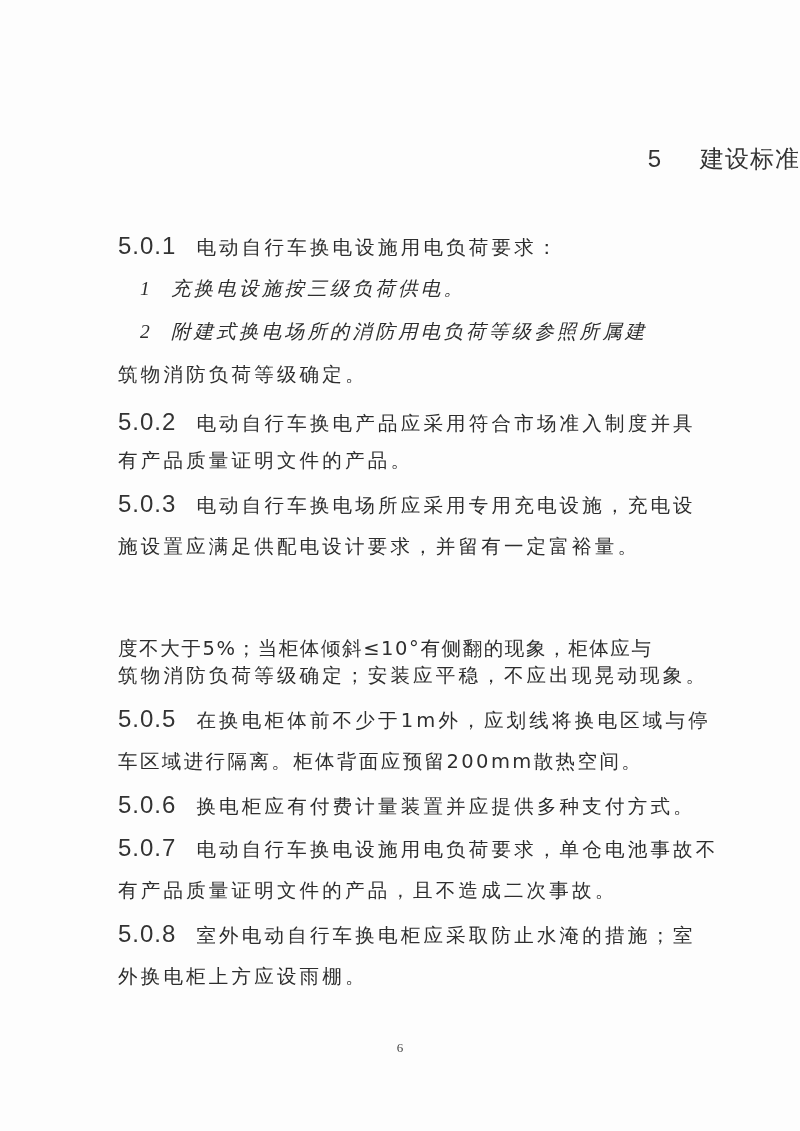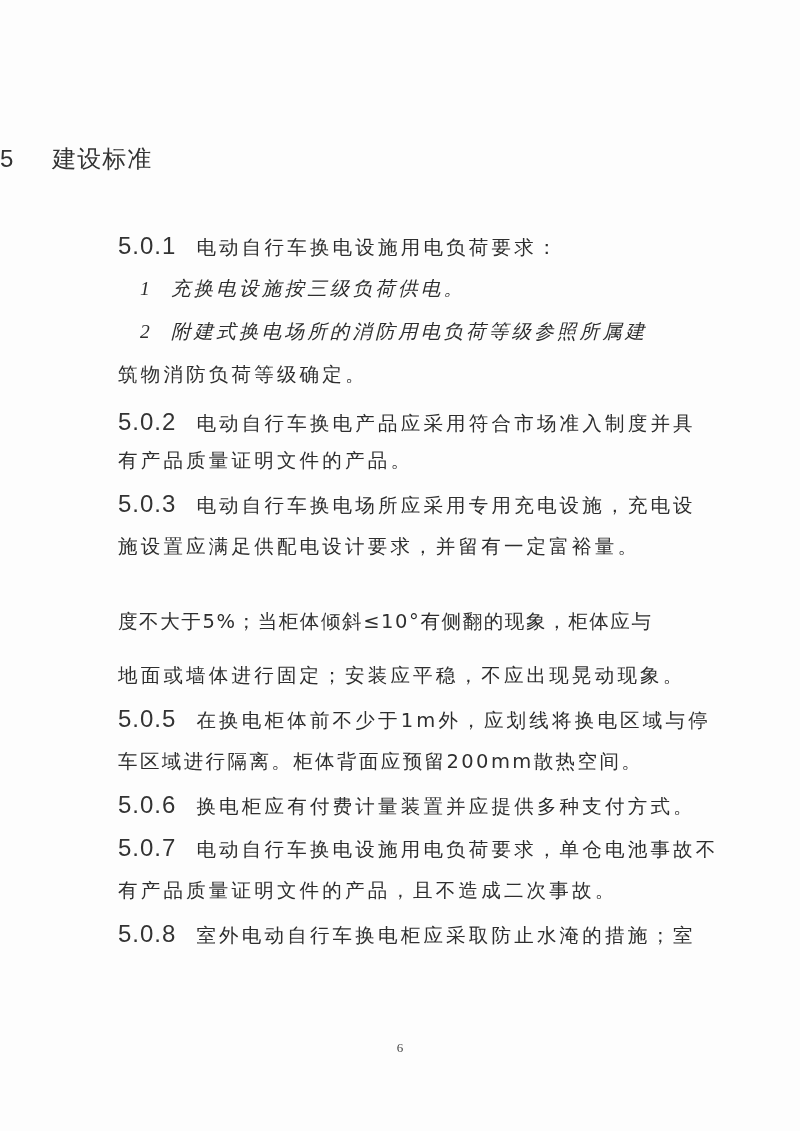--- a/index.html
+++ b/index.html
@@ -1,18 +1,18 @@
 <!DOCTYPE html>
 <html><head>
 <meta charset="utf-8">
 <style>
   html, body { margin: 0; padding: 0; background: #ffffff; }
   body { width: 800px; height: 1131px; position: relative; overflow: hidden; color: #2a2a2a; }
   .page { position: absolute; left: 0; top: 0; width: 800px; height: 1131px; background: #fdfdfd; }
-  .title { position: absolute; top: 143px; left: 0; width: 800px; text-align: left;
+  .title { position: absolute; top: 143px; left: 0; width: 800px; text-align: right;
     font-family: "DejaVu Sans", sans-serif; font-size: 24px; color: #333; letter-spacing: 1px; }
   .title .num { margin-right: 38px; font-family: "Liberation Sans", sans-serif; }
   .line { position: absolute; left: 118px; white-space: nowrap;
     font-family: "DejaVu Sans", sans-serif; font-size: 19.5px; color: #2e2e2e; letter-spacing: 3.2px; }
   .clause-num { font-family: "Liberation Sans", sans-serif; letter-spacing: 1px; margin-right: 20px; font-size: 24px; color:#333; }
   .item-num { font-family: "Liberation Serif", serif; margin-right: 18px; }
   .indent { left: 140px; font-style: italic; }
   .page-num { position: absolute; top: 1040px; left: 0; width: 800px; text-align: center;
     font-family: "Liberation Serif", serif; font-size: 13px; color: #444; }
 </style>
@@ -38,35 +38,36 @@
   <div class="line" style="top:408px">
     <span class="clause-num">5.0.2</span><span>电动自行车换电产品应采用符合市场准入制度并具</span>
   </div>
   <div class="line" style="top:447px">有产品质量证明文件的产品。</div>
 
   <div class="line" style="top:490px">
     <span class="clause-num">5.0.3</span><span>电动自行车换电场所应采用专用充电设施，充电设</span>
   </div>
   <div class="line" style="top:533px">施设置应满足供配电设计要求，并留有一定富裕量。</div>
 
-  <div class="line" style="top:608px; letter-spacing:1.6px">度不大于5%；当柜体倾斜≤10°有侧翻的现象，柜体应与</div>
-  <div class="line" style="top:662px">地面或墙体进行固定；安装应平稳，不应出现晃动现象。</div>
+  <div class="line" style="top:635px; letter-spacing:1.6px">度不大于5%；当柜体倾斜≤10°有侧翻的现象，柜体应与</div>
+  <div class="line" style="top:662px">筑物消防负荷等级确定；安装应平稳，不应出现晃动现象。</div>
 
   <div class="line" style="top:705px">
     <span class="clause-num">5.0.5</span><span>在换电柜体前不少于1m外，应划线将换电区域与停</span>
   </div>
   <div class="line" style="top:748px; letter-spacing:2.4px">车区域进行隔离。柜体背面应预留200mm散热空间。</div>
 
   <div class="line" style="top:791px">
     <span class="clause-num">5.0.6</span><span>换电柜应有付费计量装置并应提供多种支付方式。</span>
   </div>
 
   <div class="line" style="top:834px">
     <span class="clause-num">5.0.7</span><span>电动自行车换电设施用电负荷要求，单仓电池事故不</span>
   </div>
   <div class="line" style="top:877px">有产品质量证明文件的产品，且不造成二次事故。</div>
 
   <div class="line" style="top:920px">
     <span class="clause-num">5.0.8</span><span>室外电动自行车换电柜应采取防止水淹的措施；室</span>
   </div>
+  <div class="line" style="top:963px">外换电柜上方应设雨棚。</div>
 
   <div class="page-num">6</div>
 </div>
 
 </body></html>

